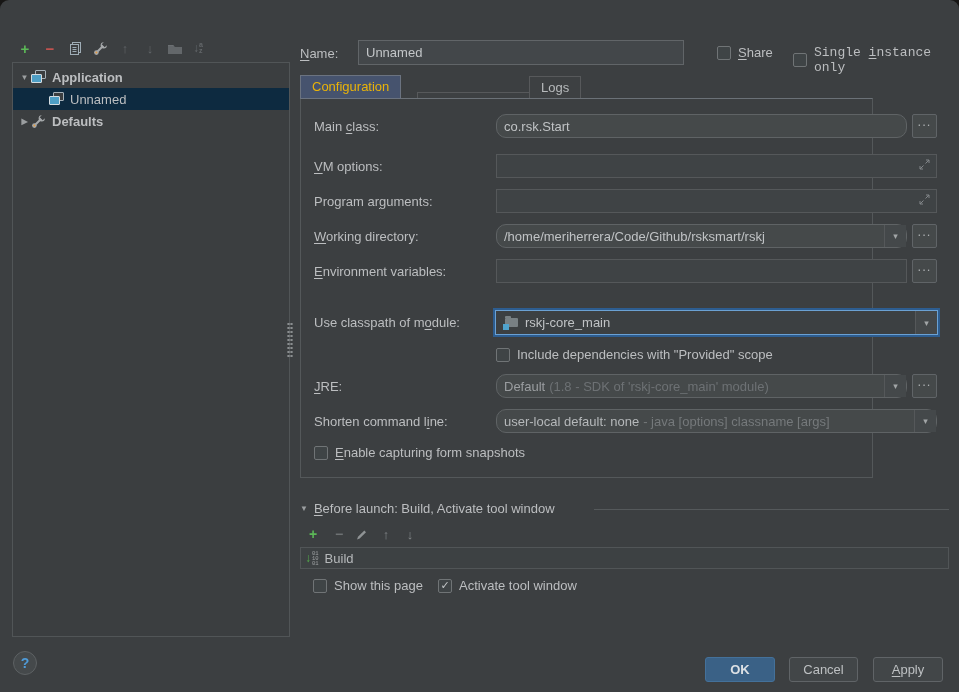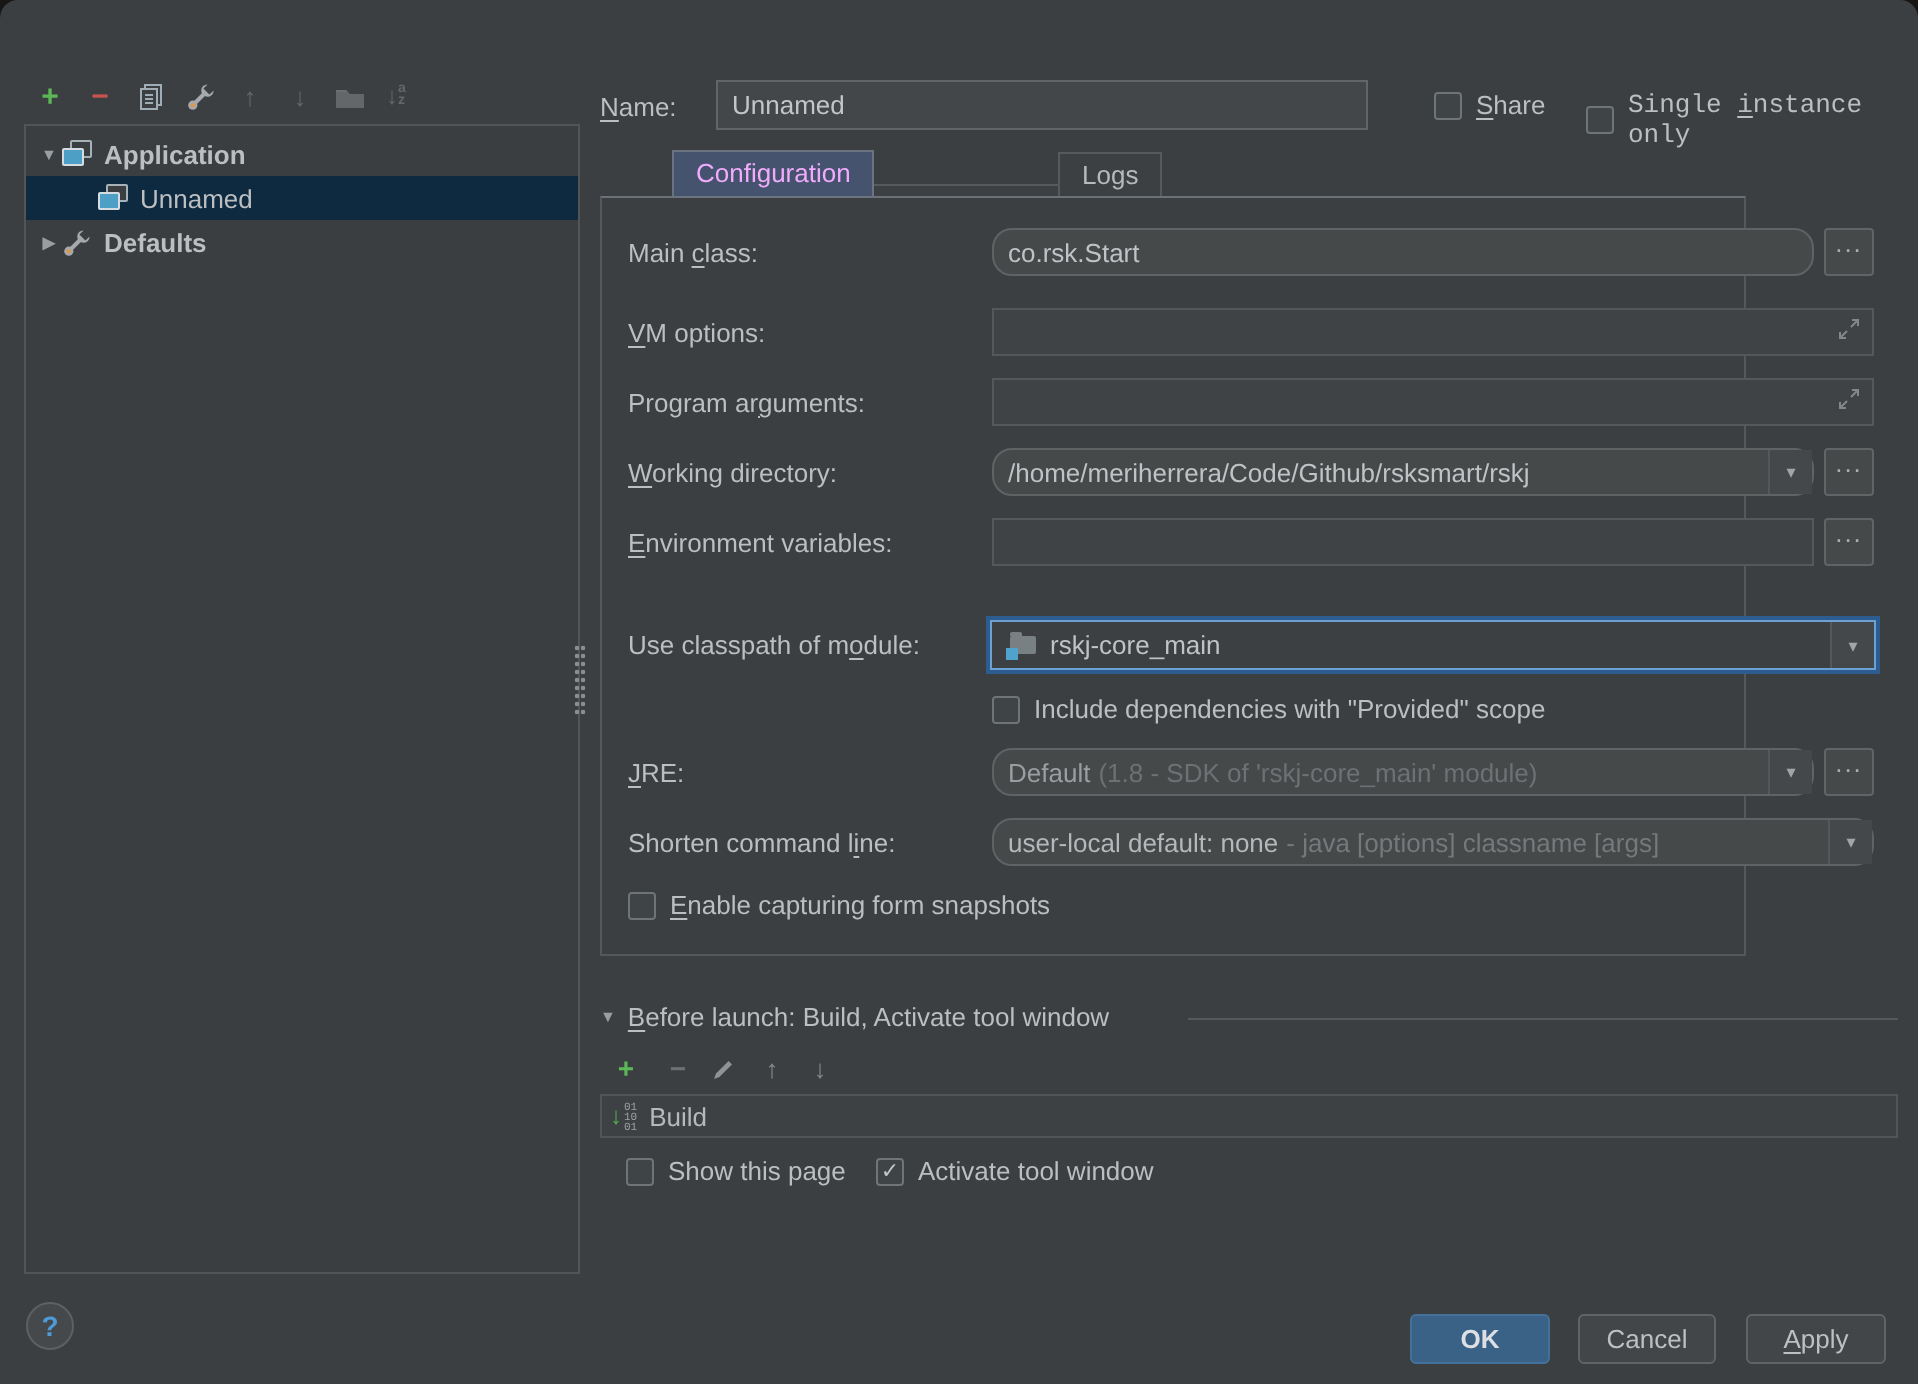--- a/index.html
+++ b/index.html
@@ -21,21 +21,21 @@
   .appicon::before{content:"";position:absolute;left:4px;top:0;width:9px;height:7px;border:1px solid #a6b2ba;border-radius:1px;background:#3b3e40;}
   .appicon::after{content:"";position:absolute;left:0;top:4px;width:9px;height:7px;border:1px solid #d4dce1;background:#4e9fc6;border-radius:1px;}
   #splitter{position:absolute;left:287px;top:322px;width:6px;height:36px;background-image:radial-gradient(circle,#8a8e90 1px,transparent 1.3px);background-size:3px 4px;}
   
   .flabel{position:absolute;font-size:13px;color:#bcbec0;}
   #name-input{position:absolute;left:358px;top:40px;width:326px;height:25px;background:#43474a;border:1px solid #616568;box-sizing:border-box;color:#c3c6c8;font-size:13px;padding:0 7px;font-family:"Liberation Sans",sans-serif;}
   .cb{position:absolute;display:flex;align-items:center;gap:7px;font-size:13px;color:#bcbec0;}
   .cbbox{width:14px;height:14px;border:1px solid #707476;background:#3f4446;border-radius:2px;display:flex;align-items:center;justify-content:center;color:#c3c6c8;font-size:11px;box-sizing:border-box;flex:none;}
   
   .tab{position:absolute;top:76px;height:23px;line-height:22px;padding:0 11px;font-size:13px;border:1px solid #57595b;box-sizing:border-box;color:#b7babc;background:#3d4042;z-index:1;}
-  .tab.active{top:75px;height:24px;background:#46536e;border-color:#6b7380;color:#f0abfc;z-index:3;margin-left:36px;}
+  .tab.active{top:75px;height:24px;background:#46536e;border-color:#6b7380;color:#eab308;z-index:3;}
   
   #panel{position:absolute;left:300px;top:98px;width:573px;height:380px;border:1px solid #54585a;border-top-color:#6b7177;box-sizing:border-box;z-index:2;background:#3c3f41;}
   .plabel{position:absolute;left:13px;font-size:13px;color:#bcbec0;white-space:nowrap;}
   .field{position:absolute;left:195px;height:24px;box-sizing:border-box;border:1px solid #55585a;background:#3f4345;display:flex;align-items:center;padding:0 7px;font-size:13px;color:#c0c3c5;}
   .field.filled{background:#45494a;border-color:#5f6365;border-radius:10px;}
   .combo-arrow{margin-left:auto;margin-right:-7px;width:21px;align-self:stretch;display:flex;align-items:center;justify-content:center;border-left:1px solid #55585a;color:#a2a5a7;font-size:9px;background:#44484a;flex:none;}
   .ellip{position:absolute;left:611px;width:25px;height:24px;background:#45494a;border:1px solid #606467;border-radius:2px;color:#abaeb0;display:flex;align-items:flex-start;justify-content:center;font-size:13px;letter-spacing:1px;box-sizing:border-box;line-height:14px;}
   .expand-ic{margin-left:auto;margin-right:-2px;flex:none;}
   .focusring{border:1px solid #6ba1d3 !important;box-shadow:0 0 0 2px #2d5d90;background:#3c4042 !important;}
   .mfold{position:relative;width:13px;height:9px;background:#788083;border-radius:1px;margin-right:7px;margin-left:2px;flex:none;}

